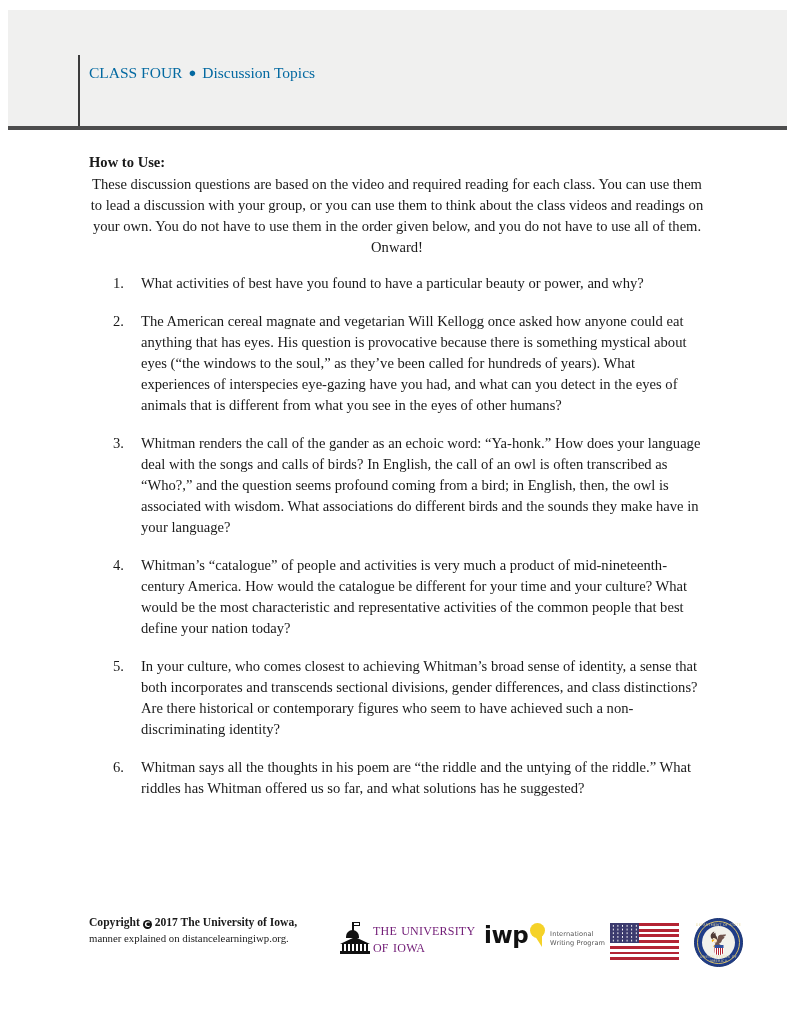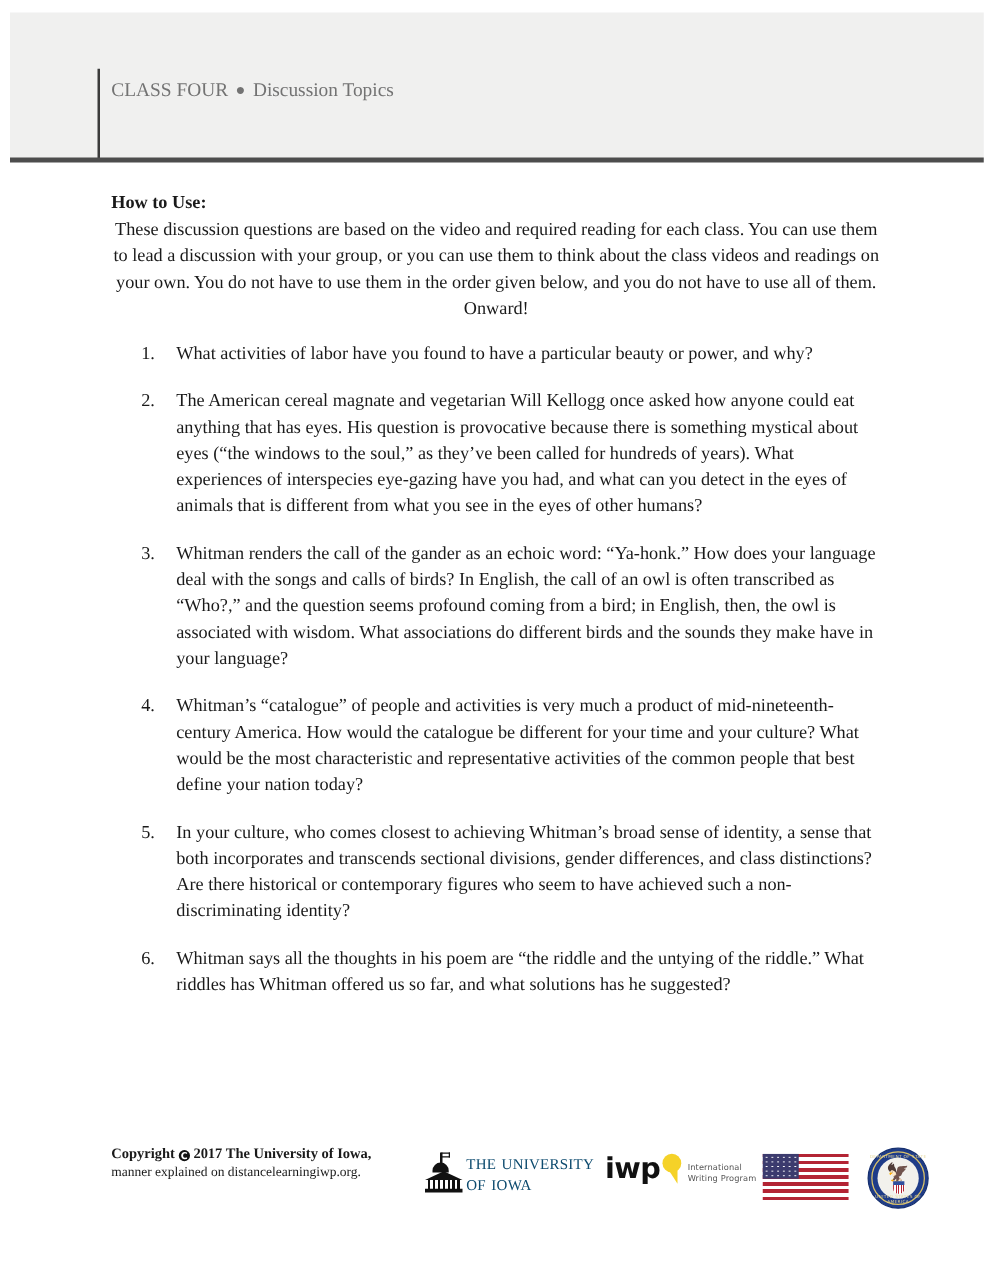--- a/index.html
+++ b/index.html
@@ -53,21 +53,21 @@
     font-weight: bold;
     letter-spacing: -0.2px;
     color: #111111;
     margin: 0;
     line-height: 1.25;
     white-space: nowrap;
   }
   .doc-subtitle {
     font-family: "Liberation Serif", serif;
     font-size: 15.5px;
-    color: #737373;
+    color: #0369a1;
     margin: 4px 0 0 0;
     line-height: 1.2;
     white-space: nowrap;
   }
   .doc-subtitle .sep {
     display: inline-block;
     padding: 0 6px;
     font-size: 13px;
     vertical-align: 1px;
   }
@@ -226,21 +226,21 @@
   .cap-base {
     position: absolute;
     left: 0px;
     top: 29px;
     width: 30px;
     height: 3px;
     background: #111;
   }
   .uiowa-words {
     font-family: "Liberation Serif", serif;
-    color: #0c4a6e;
+    color: #701a75;
     line-height: 1.0;
   }
   .uiowa-l1 {
     font-size: 16.5px;
     letter-spacing: 0.2px;
     white-space: nowrap;
     font-variant: small-caps;
     text-transform: lowercase;
   }
   .uiowa-l2 {
@@ -432,21 +432,21 @@
 </div>
 
 <div class="content">
   <p class="intro-heading">How to Use:</p>
   <p class="intro-body">These discussion questions are based on the video and required reading for each class. You can use them to lead a discussion with your group, or you can use them to think about the class videos and readings on your own. You do not have to use them in the order given below, and you do not have to use all of them. Onward!</p>
 </div>
 
 <ol class="questions" style="list-style:none;margin:0;padding:0;">
   <li class="q-item">
     <span class="q-num">1.</span>
-    <span class="q-text">What activities of labor have you found to have a particular beauty or power, and why?</span>
+    <span class="q-text">What activities of best have you found to have a particular beauty or power, and why?</span>
   </li>
   <li class="q-item">
     <span class="q-num">2.</span>
     <span class="q-text">The American cereal magnate and vegetarian Will Kellogg once asked how anyone could eat anything that has eyes. His question is provocative because there is something mystical about eyes (“the windows to the soul,” as they’ve been called for hundreds of years). What experiences of interspecies eye-gazing have you had, and what can you detect in the eyes of animals that is different from what you see in the eyes of other humans?</span>
   </li>
   <li class="q-item">
     <span class="q-num">3.</span>
     <span class="q-text">Whitman renders the call of the gander as an echoic word: “Ya-honk.” How does your language deal with the songs and calls of birds? In English, the call of an owl is often transcribed as “Who?,” and the question seems profound coming from a bird; in English, then, the owl is associated with wisdom. What associations do different birds and the sounds they make have in your language?</span>
   </li>
   <li class="q-item">

